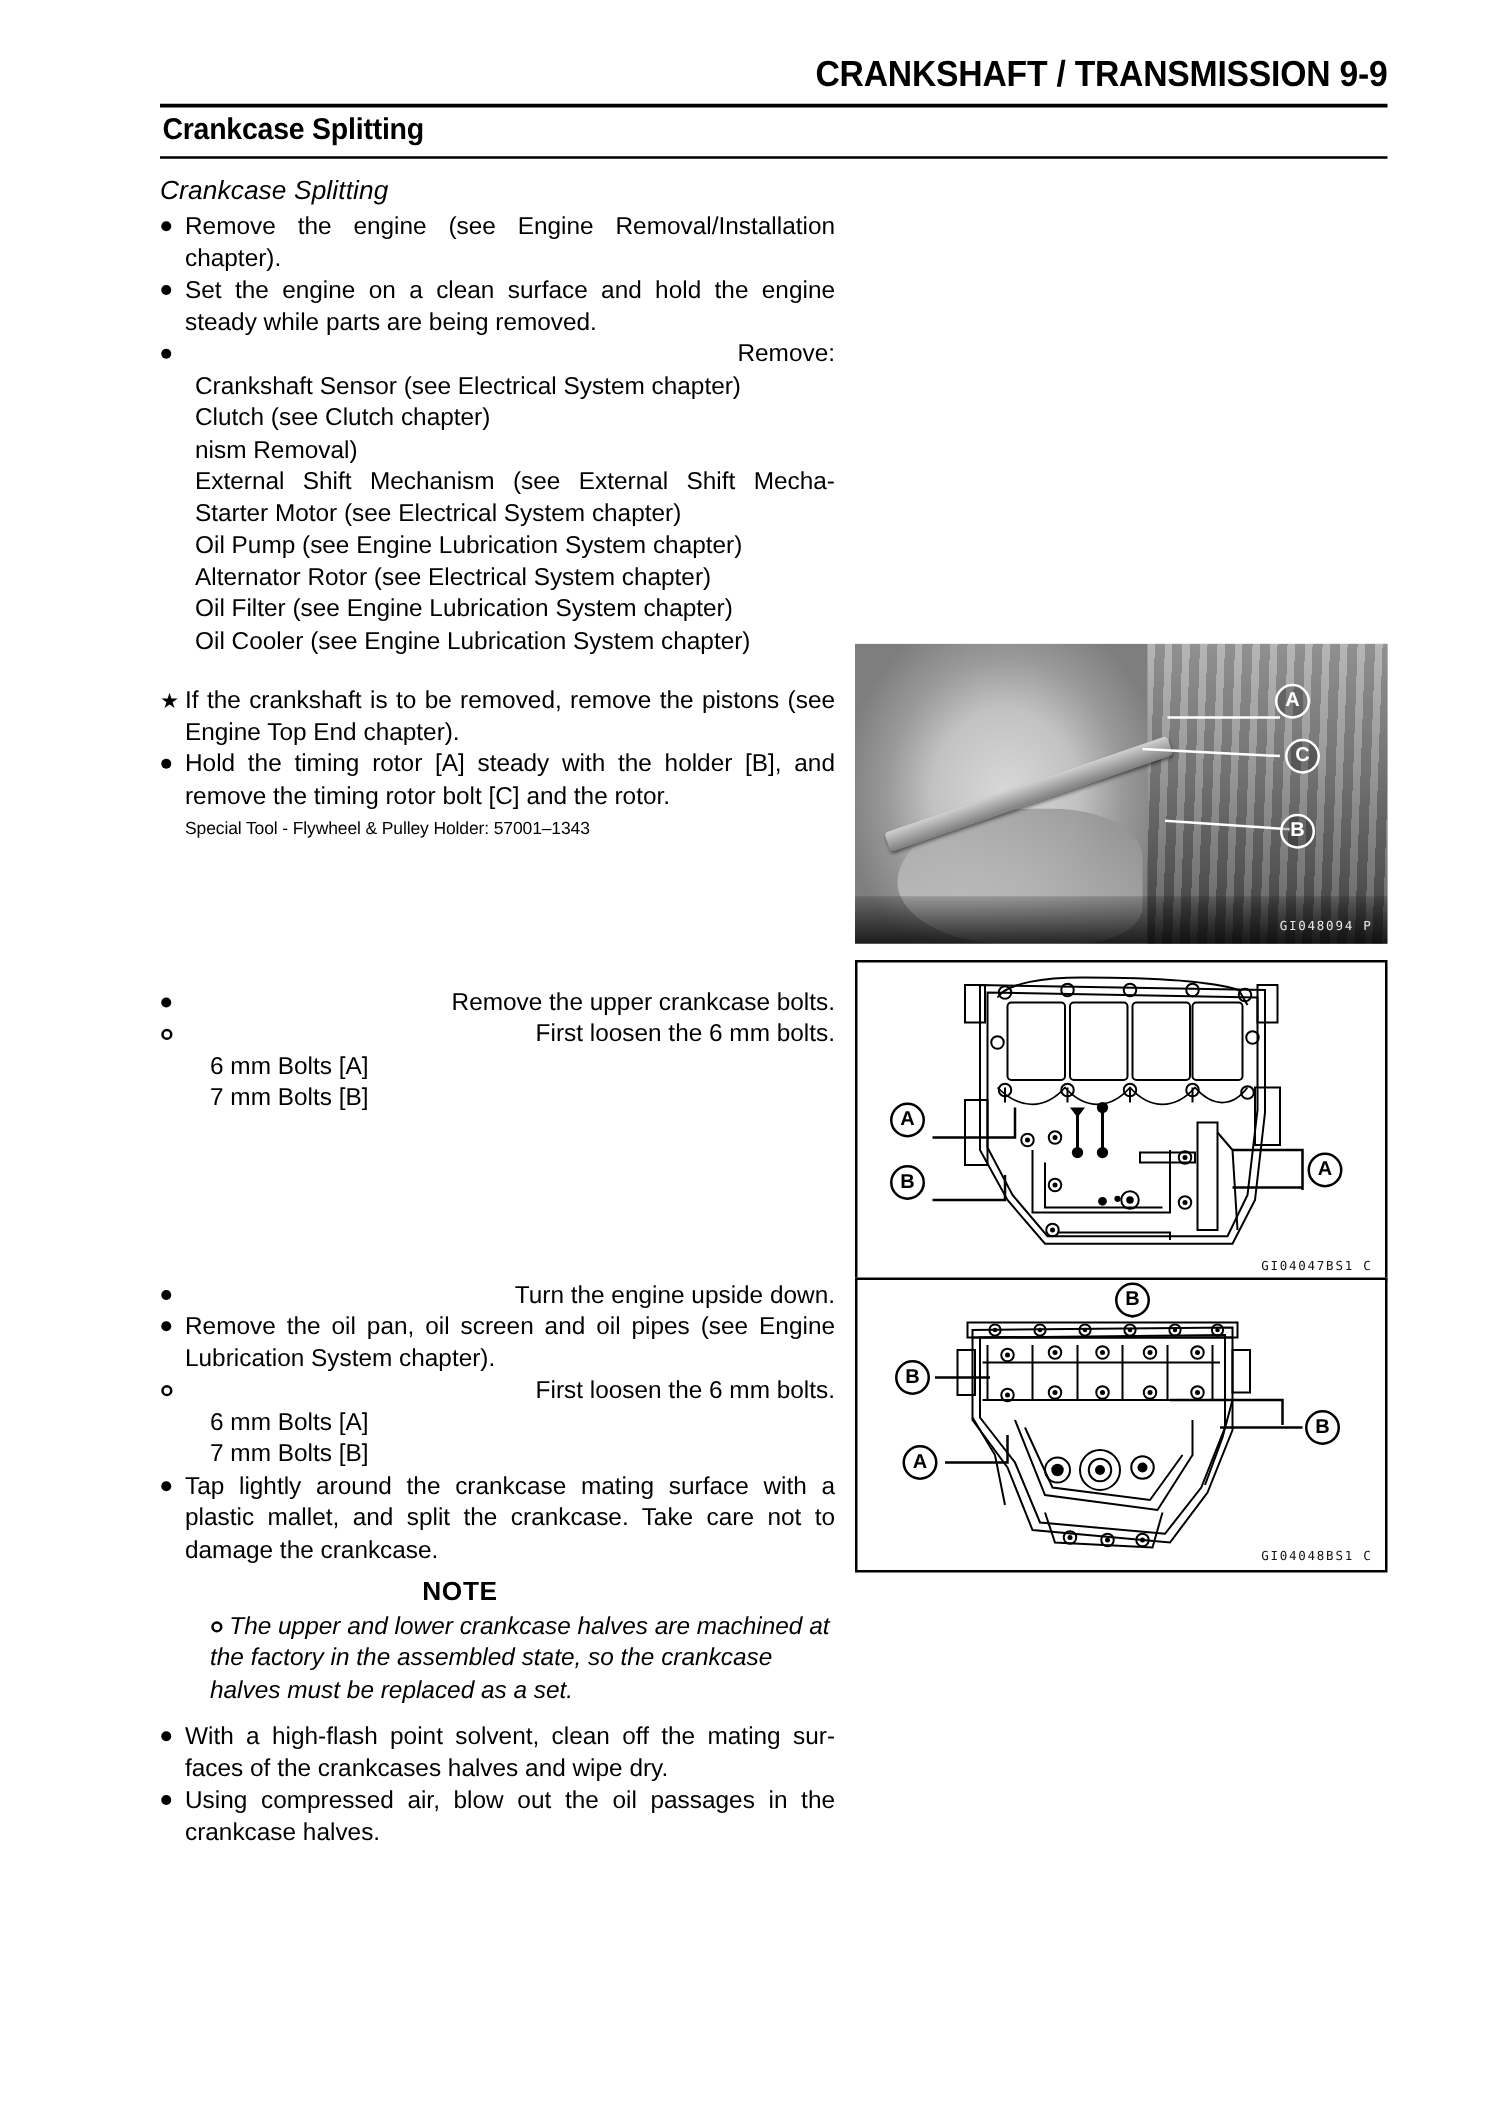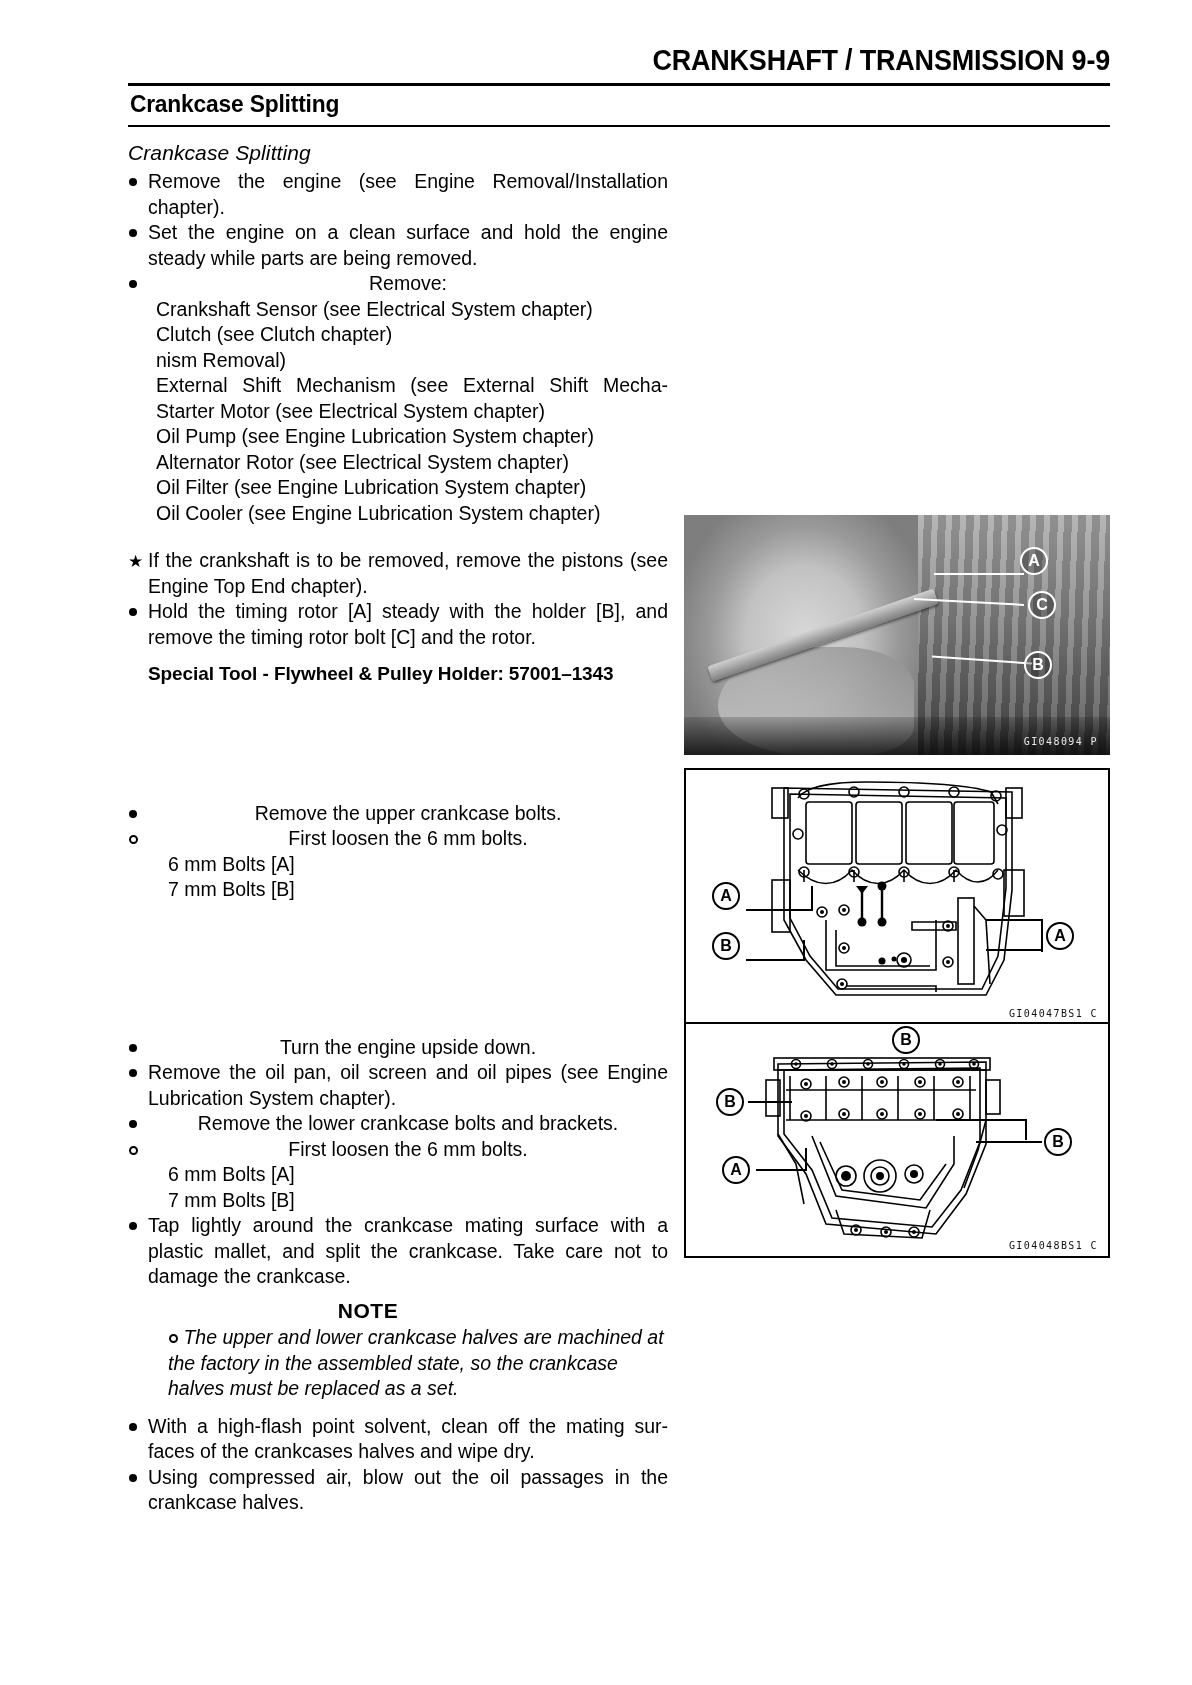--- a/index.html
+++ b/index.html
@@ -95,38 +95,38 @@
     vertical-align:1px;
     margin-left:1px;
     box-sizing:border-box;
   }
   .mk .star{
     display:inline-block;
     font-size:17px;
     line-height:25.5px;
     margin-left:0px;
   }
-  li.bul.nojust{ text-align:center; }
+  li.bul.nojust{ text-align:right; }
 
   .indent1{
     padding-left:28px;
     text-align:justify;
   }
   .indent1.nojust{ text-align:left; }
   .indent2{
     padding-left:40px;
     text-align:left;
   }
 
   .special{
-    font-weight:bold;
-    font-size:19px;
+    font-weight:normal;
+    font-size:14px;
     padding-left:20px;
     letter-spacing:-0.1px;
-    margin-top:11px;
+    margin-top:0;
   }
 
   .gap-s{ height:12px; }
   .gap-m{ height:22px; }
 
   .note-head{
     text-align:center;
     font-weight:bold;
     font-size:21px;
     letter-spacing:0.5px;
@@ -304,24 +304,20 @@
     <div style="height:132px;"></div>
 
     <ul class="bl">
       <li class="bul nojust">
         <span class="mk"><span class="dot"></span></span>
         <span>Turn the engine upside down.</span>
       </li>
       <li class="bul">
         <span class="mk"><span class="dot"></span></span>
         <span>Remove the oil pan, oil screen and oil pipes (see Engine Lubrication System chapter).</span>
-      </li>
-      <li class="bul nojust">
-        <span class="mk"><span class="dot"></span></span>
-        <span>Remove the lower crankcase bolts and brackets.</span>
       </li>
       <li class="bul nojust">
         <span class="mk"><span class="ring"></span></span>
         <span>First loosen the 6 mm bolts.</span>
       </li>
     </ul>
     <div class="indent2">
       <div>6 mm Bolts [A]</div>
       <div>7 mm Bolts [B]</div>
     </div>

